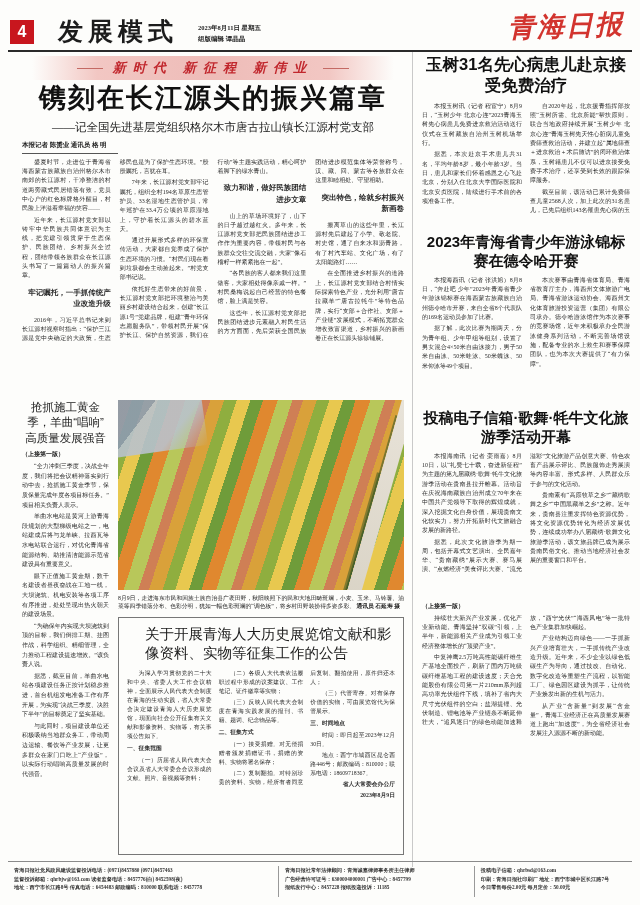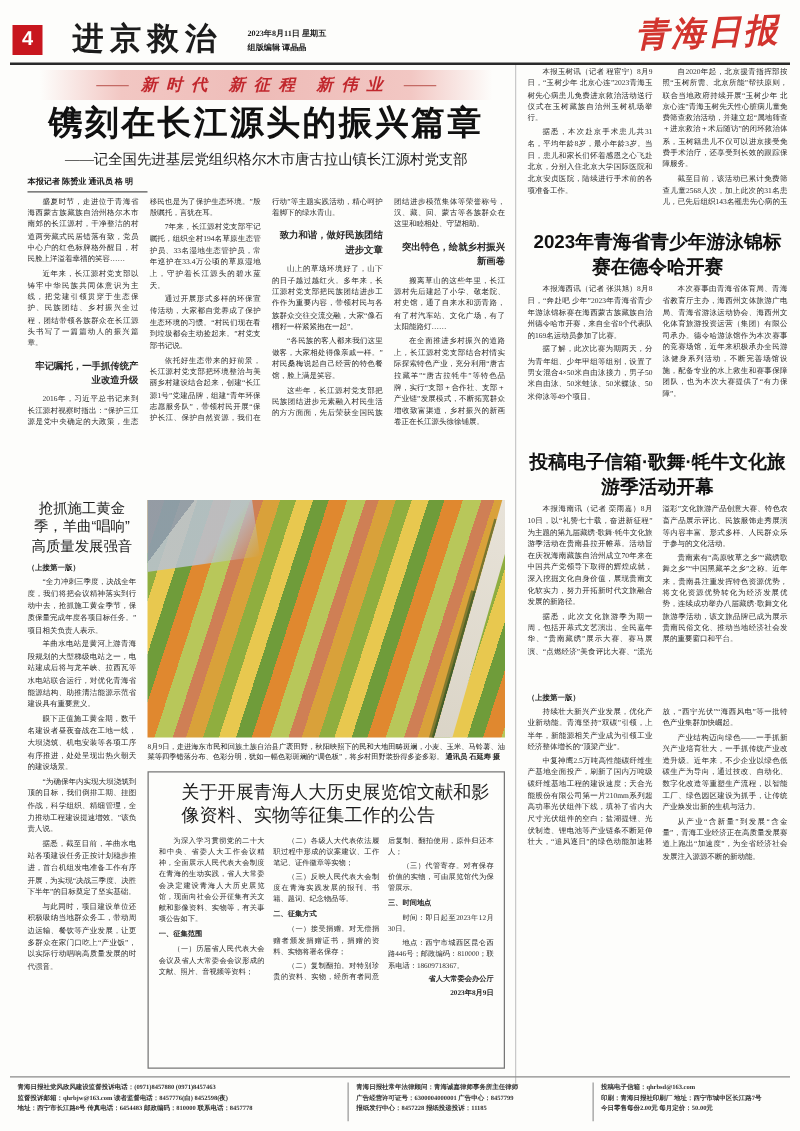--- a/index.html
+++ b/index.html
@@ -110,21 +110,21 @@
   .page-footer .fblock + .fblock{ border-left:1px solid #999; }
   .fb-left{ width:265px; } .fb-mid{ width:190px; } .fb-right{ width:160px; }
 </style>
 </head>
 <body>
 
 <div class="page">
 
   <header class="masthead-bar">
     <div class="pagenum">4</div>
-    <div class="section-title">进京救治</div>
+    <div class="section-title">发展模式</div>
     <div class="date-block">
       <div>2023年8月11日  星期五</div>
       <div>组版编辑  谭晶晶</div>
     </div>
     <div class="masthead-logo">青海日报</div>
   </header>
 
   <div class="content">
 
     <section class="left-zone">
@@ -191,20 +191,21 @@
                 <p class="r">省人大常委会办公厅</p>
                 <p class="r">2023年8月9日</p>
               </div>
           </div>
         </div>
       </div>
     </section>
 
     <aside class="right-zone">
       <article class="r-article">
+        <h3 class="r-headline size-lg">玉树31名先心病患儿赴京接受免费治疗</h3>
         <div class="body cols-2 h-yushu">
             <p>本报玉树讯（记者 程宦宁）8月9日，“玉树少年 北京心连”2023青海玉树先心病患儿免费进京救治活动送行仪式在玉树藏族自治州玉树机场举行。</p>
             <p>据悉，本次赴京手术患儿共31名，平均年龄8岁，最小年龄3岁。当日，患儿和家长们怀着感恩之心飞赴北京，分别入住北京大学国际医院和北京安贞医院，陆续进行手术前的各项准备工作。</p>
             <p>自2020年起，北京援青指挥部按照“玉树所需、北京所能”帮扶原则，联合当地政府持续开展“玉树少年 北京心连”青海玉树先天性心脏病儿童免费筛查救治活动，并建立起“属地筛查＋进京救治＋术后随访”的闭环救治体系，玉树籍患儿不仅可以进京接受免费手术治疗，还享受到长效的跟踪保障服务。</p>
             <p>截至目前，该活动已累计免费筛查儿童2568人次，加上此次的31名患儿，已先后组织143名罹患先心病的玉树儿童赴京接受免费手术治疗，共为患儿家庭节省费用700余万元。</p>
           </div>
       </article>
 
       <article class="r-article">
         <h3 class="r-headline size-md">2023年青海省青少年游泳锦标赛在德令哈开赛</h3>

